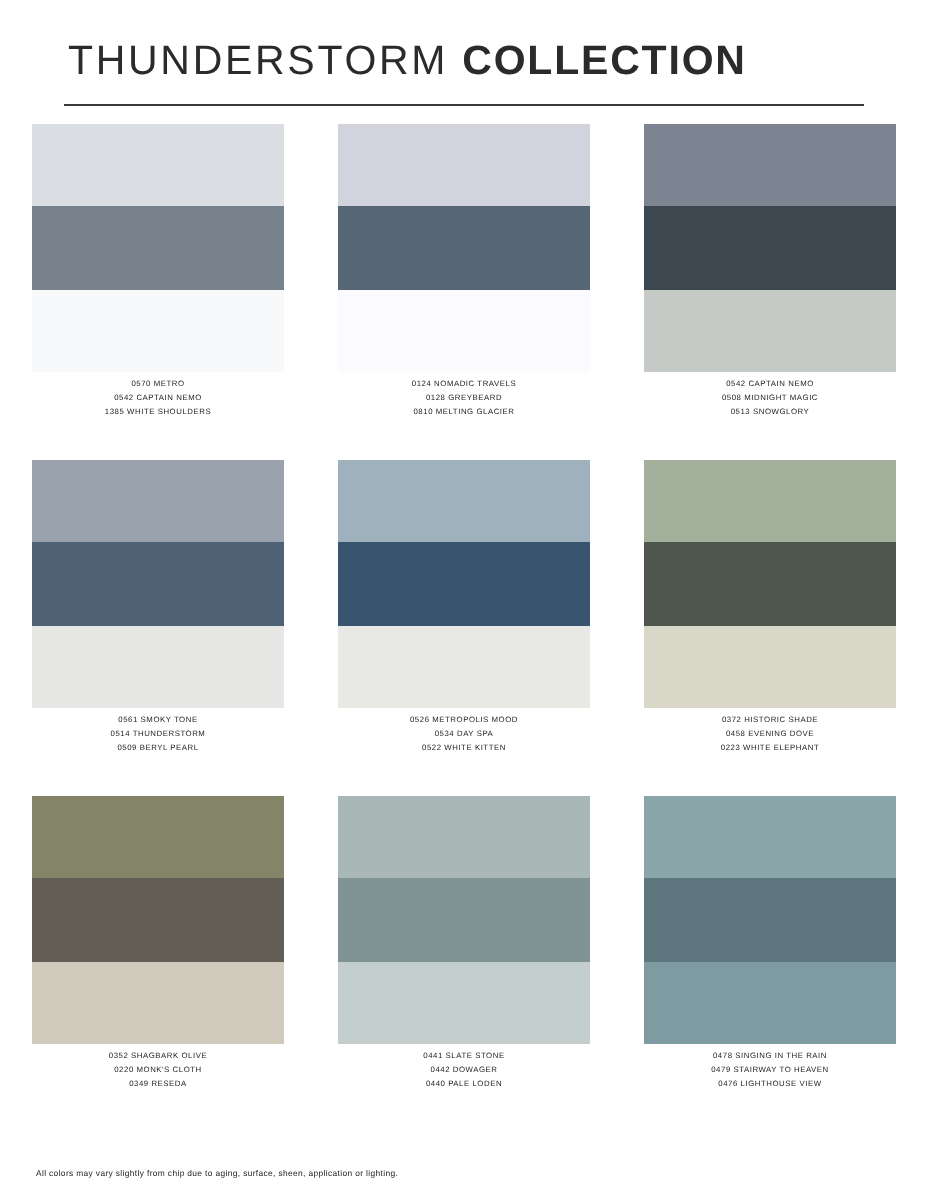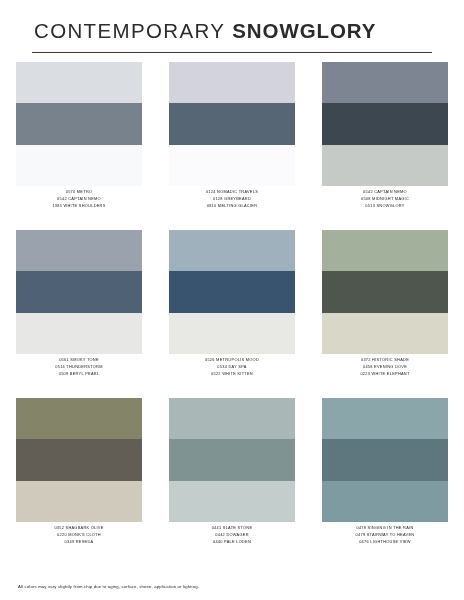--- a/index.html
+++ b/index.html
@@ -122,21 +122,21 @@
     white-space: nowrap;
   }
 </style>
 </head>
 <body>
 
 <div class="page">
 
   <div class="header">
     <div class="title">
-      <span class="title-light">CONTEMPORARY</span><span>&nbsp;</span><span class="title-bold">SNOWGLORY</span>
+      <span class="title-light">THUNDERSTORM</span><span>&nbsp;</span><span class="title-bold">COLLECTION</span>
     </div>
     <div class="header-rule"></div>
   </div>
 
   <div class="grid" id="swatch-grid">
       <div class="grid-row">
         <div class="card">
           <div class="bands">
             <div class="band" style="background: rgb(218, 221, 225);"></div>
             <div class="band" style="background: rgb(120, 130, 140);"></div>

